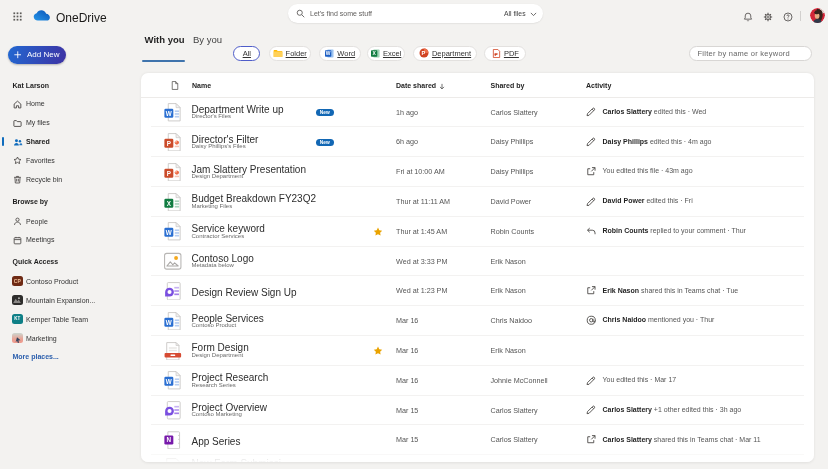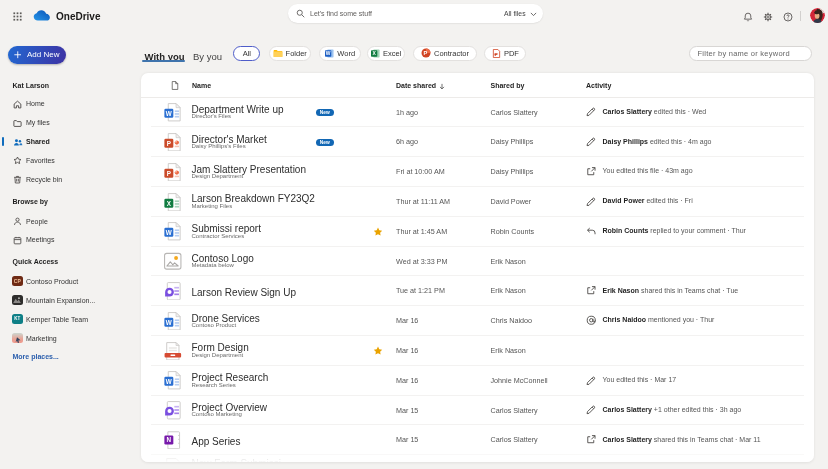--- a/index.html
+++ b/index.html
@@ -1,37 +1,37 @@
 <!DOCTYPE html>
 <html><head>
 <meta charset="utf-8">
 <style>
 * { margin:0; padding:0; box-sizing:border-box; }
 html,body { width:828px; height:469px; overflow:hidden; background:#f3f2f0;
   font-family:"Liberation Sans", sans-serif; color:#242424; }
 #topbar { position:absolute; left:0; top:0; width:828px; height:28px; }
-#odname { position:absolute; left:56px; top:11px; font-size:10px; font-weight:bold; color:#1b1a19; }
+#odname { position:absolute; left:56px; top:11px; font-size:12px; font-weight:normal; color:#1b1a19; }
 #search { position:absolute; left:288px; top:4px; width:255px; height:19px; background:#fff;
   border-radius:9.5px; box-shadow:0 0.5px 1.5px rgba(0,0,0,0.1); }
 #search .mag { position:absolute; left:8px; top:5px; }
 #search .ph { position:absolute; left:22px; top:6px; font-size:7px; color:#605e5c; }
 #search .af { position:absolute; left:216px; top:6px; font-size:6.8px; color:#424242; }
 #search .chv { position:absolute; left:242px; top:8px; }
 #divider { position:absolute; left:800px; top:11px; width:1px; height:10px; background:#d2d0ce; }
 #avatar { position:absolute; left:810px; top:8px; width:15px; height:15px; border-radius:50%; overflow:hidden; }
 #addnew { position:absolute; left:8px; top:45.5px; width:57.5px; height:18.5px; border-radius:9.25px;
   background:linear-gradient(105deg,#2268d1 0%,#3c35a6 95%); color:#fff; font-size:8px;
   display:flex; align-items:center; justify-content:flex-start; padding-left:5.5px; gap:6px; box-shadow:0 1px 2px rgba(0,0,0,0.25); }
-.tab { position:absolute; top:51px; font-size:9.5px; }
+.tab { position:absolute; top:34px; font-size:9.5px; }
 #tab1 { left:144.5px; font-weight:bold; color:#242424; }
 #tab1u { position:absolute; left:141.5px; top:60.3px; width:43.5px; height:1.8px; border-radius:1px; background:#3f74ad; }
 #tab2 { left:193px; color:#424242; }
 .pill { position:absolute; top:45.8px; height:15.2px; background:#fff; border:1px solid #e3e1df;
   border-radius:7.6px; display:flex; align-items:center; justify-content:center; gap:3px;
-  font-size:7.5px; color:#333; }
+  font-size:7.5px; color:#333;text-decoration:underline; }
 #pill-all { left:233.3px; width:27px; border:1.2px solid #4f5dc9; }
 #pill-folder { left:268.5px; width:42.5px; }
 #pill-word { left:319px; width:42.4px;text-align:right; }
 #pill-excel { left:366.8px; width:38.7px; }
 #pill-ppt { left:413.2px; width:63.7px; }
 #pill-pdf { left:484.4px; width:42px; }
 #filter { position:absolute; left:688.5px; top:46px; width:123px; height:15px; background:#fff;
   border:1px solid #d8d6d4; border-radius:7.5px; font-size:7.5px; letter-spacing:0.25px; color:#666;
   display:flex; align-items:center; padding-left:8px; }
 #sidebar { position:absolute; left:0; top:0; width:140px; height:469px; }
@@ -167,21 +167,21 @@
         <text x="3.5" y="6.8" font-size="5.5" font-weight="bold" fill="#fff" text-anchor="middle" font-family="Liberation Sans, sans-serif">X</text>
       </svg>
     <span>Excel</span>
   </div>
   <div class="pill" id="pill-ppt">
     <svg width="10" height="10" viewBox="0 0 10 10">
         <circle cx="5" cy="5" r="4.5" fill="#d04423"></circle>
         <path d="M5 .5A4.5 4.5 0 0 1 9.5 5H5z" fill="#ed6c47"></path>
         <text x="4.4" y="7.2" font-size="5.5" font-weight="bold" fill="#fff" text-anchor="middle" font-family="Liberation Sans, sans-serif">P</text>
       </svg>
-    <span>Contractor</span>
+    <span>Department</span>
   </div>
   <div class="pill" id="pill-pdf">
     <svg width="9" height="9" viewBox="0 0 10 10">
         <path d="M1.5.5h5l2 2v7h-7z" fill="#fff" stroke="#d04423" stroke-width="0.9"></path>
         <path d="M2.5 5.2c1.5-.5 3.5-.5 4.6.3-1.8.4-3.2 1.6-3.8 2.6-.3-.9-.6-1.9-.8-2.9z" fill="#d04423"></path>
       </svg>
     <span>PDF</span>
   </div>
   <div id="filter">Filter by name or keyword</div>
 </div>
@@ -307,21 +307,21 @@
       <div class="sep"></div>
       <div class="fic"><svg width="18" height="17" viewBox="0 0 20 19">
           <path d="M5.4 0.6h8l4.2 4.2v13.6H5.4z" fill="#fff" stroke="#c8c6c4" stroke-width="0.9"></path>
           <path d="M13.4 0.6v4.2h4.2z" fill="#f3f2f1" stroke="#c8c6c4" stroke-width="0.7"></path>
           <circle cx="14.2" cy="9.8" r="2.2" fill="#ed6c47"></circle>
           <path d="M14.2 7.6v2.2H12a2.2 2.2 0 0 1 2.2-2.2z" fill="#ffb9a1"></path>
           <rect x="12" y="13" width="4.4" height="1.6" fill="#f5c3b2"></rect>
           <rect x="1.4" y="6" width="9.2" height="9.2" rx="1.3" fill="#cb4b2a"></rect>
           <text x="6" y="13.2" font-size="6.5" font-weight="bold" fill="#fff" text-anchor="middle" font-family="Liberation Sans, sans-serif">P</text>
         </svg></div>
-      <div class="t1">Director's Market</div>
+      <div class="t1">Director's Filter</div>
       <div class="t2">Daisy Phillips's Files</div>
       <div class="new">New</div>
       <div class="dt">6h ago</div>
       <div class="sb">Daisy Phillips</div>
       <svg class="aic" width="10.5" height="10.5" viewBox="0 0 13 13">
         <path d="M1.8 9.5 8.3 3c.6-.6 1.5-.6 2 0 .6.6.6 1.5 0 2L3.8 11.5l-2.5.5z" fill="none" stroke="#484644" stroke-width="1.1"></path>
         <path d="M7.5 3.8l1.9 1.9" stroke="#484644" stroke-width="1.1"></path>
       </svg>
       <div class="atx"><b>Daisy Phillips</b> edited this · 4m ago</div>
     </div>
@@ -350,42 +350,42 @@
       <div class="sep"></div>
       <div class="fic"><svg width="18" height="17" viewBox="0 0 20 19">
           <path d="M5.4 0.6h8l4.2 4.2v13.6H5.4z" fill="#fff" stroke="#c8c6c4" stroke-width="0.9"></path>
           <path d="M13.4 0.6v4.2h4.2z" fill="#f3f2f1" stroke="#c8c6c4" stroke-width="0.7"></path>
           <rect x="12.1" y="7.6" width="4.4" height="1.7" fill="#a9d3bc"></rect>
           <rect x="12.1" y="10.4" width="4.4" height="1.7" fill="#a9d3bc"></rect>
           <rect x="12.1" y="13.2" width="4.4" height="1.7" fill="#a9d3bc"></rect>
           <rect x="1.4" y="6" width="9.2" height="9.2" rx="1.3" fill="#107c41"></rect>
           <text x="6" y="13.2" font-size="6.5" font-weight="bold" fill="#fff" text-anchor="middle" font-family="Liberation Sans, sans-serif">X</text>
         </svg></div>
-      <div class="t1">Larson Breakdown FY23Q2</div>
+      <div class="t1">Budget Breakdown FY23Q2</div>
       <div class="t2">Marketing Files</div>
       <div class="dt">Thur at 11:11 AM</div>
       <div class="sb">David Power</div>
       <svg class="aic" width="10.5" height="10.5" viewBox="0 0 13 13">
         <path d="M1.8 9.5 8.3 3c.6-.6 1.5-.6 2 0 .6.6.6 1.5 0 2L3.8 11.5l-2.5.5z" fill="none" stroke="#484644" stroke-width="1.1"></path>
         <path d="M7.5 3.8l1.9 1.9" stroke="#484644" stroke-width="1.1"></path>
       </svg>
       <div class="atx"><b>David Power</b> edited this · Fri</div>
     </div>
   <div class="row" style="top:143.3px">
       <div class="sep"></div>
       <div class="fic"><svg width="18" height="17" viewBox="0 0 20 19">
           <path d="M5.4 0.6h8l4.2 4.2v13.6H5.4z" fill="#fff" stroke="#c8c6c4" stroke-width="0.9"></path>
           <path d="M13.4 0.6v4.2h4.2z" fill="#f3f2f1" stroke="#c8c6c4" stroke-width="0.7"></path>
           <rect x="12.1" y="7.6" width="4.4" height="1.7" fill="#b7cdf0"></rect>
           <rect x="12.1" y="10.4" width="4.4" height="1.7" fill="#b7cdf0"></rect>
           <rect x="12.1" y="13.2" width="4.4" height="1.7" fill="#b7cdf0"></rect>
           <rect x="1.4" y="6" width="9.2" height="9.2" rx="1.3" fill="#2a6fd2"></rect>
           <text x="6" y="13.2" font-size="6.5" font-weight="bold" fill="#fff" text-anchor="middle" font-family="Liberation Sans, sans-serif">W</text>
         </svg></div>
-      <div class="t1">Submissi report</div>
+      <div class="t1">Service keyword</div>
       <div class="t2">Contractor Services</div>
       <svg class="star" style="width:10px;height:10px" width="9" height="9" viewBox="0 0 13 13">
         <path d="M6.5 0.8l1.7 3.4 3.8.55-2.75 2.7.65 3.75L6.5 9.4l-3.4 1.8.65-3.75L1 4.75l3.8-.55z" fill="#eaa300"></path>
       </svg>
       <div class="dt">Thur at 1:45 AM</div>
       <div class="sb">Robin Counts</div>
       <svg class="aic" width="10.5" height="10.5" viewBox="0 0 13 13">
         <path d="M4.6 2.6 1.8 5.2l2.8 2.6" fill="none" stroke="#484644" stroke-width="1.1"></path>
         <path d="M2.2 5.2h5.6a3.4 3.4 0 0 1 3.4 3.4v1.6" fill="none" stroke="#484644" stroke-width="1.1"></path>
       </svg>
@@ -406,41 +406,41 @@
   <div class="row" style="top:202.9px">
       <div class="sep"></div>
       <div class="fic"><svg width="18" height="17" viewBox="0 0 20 19">
           <rect x="4.4" y="0.6" width="13.2" height="17.8" rx="1" fill="#fff" stroke="#c8c6c4" stroke-width="0.9"></rect>
           <rect x="11.6" y="5" width="4.8" height="1.7" fill="#c9b3f2"></rect>
           <rect x="11.6" y="8.4" width="4.8" height="1.7" fill="#b496ec"></rect>
           <rect x="11.6" y="11.8" width="4.8" height="1.7" fill="#a57fe8"></rect>
           <path d="M2.2 14.8v-4.6a4.5 4.5 0 1 1 4.5 4.6z" fill="#7a4fe0"></path>
           <circle cx="6.7" cy="10.2" r="2.1" fill="#fff"></circle>
         </svg></div>
-      <div class="t1 t1c">Larson Review Sign Up</div>
-      <div class="dt">Tue at 1:21 PM</div>
+      <div class="t1 t1c">Design Review Sign Up</div>
+      <div class="dt">Wed at 1:23 PM</div>
       <div class="sb">Erik Nason</div>
       <svg class="aic" width="10.5" height="10.5" viewBox="0 0 13 13">
         <path d="M5.2 3.4H2.2v7.4h7.4V7.6" fill="none" stroke="#484644" stroke-width="1.1"></path>
         <path d="M7.4 2h3.8v3.8M11 2.2 6.6 6.6" fill="none" stroke="#484644" stroke-width="1.1"></path>
       </svg>
       <div class="atx"><b>Erik Nason</b> shared this in Teams chat · Tue</div>
     </div>
   <div class="row" style="top:232.7px">
       <div class="sep"></div>
       <div class="fic"><svg width="18" height="17" viewBox="0 0 20 19">
           <path d="M5.4 0.6h8l4.2 4.2v13.6H5.4z" fill="#fff" stroke="#c8c6c4" stroke-width="0.9"></path>
           <path d="M13.4 0.6v4.2h4.2z" fill="#f3f2f1" stroke="#c8c6c4" stroke-width="0.7"></path>
           <rect x="12.1" y="7.6" width="4.4" height="1.7" fill="#b7cdf0"></rect>
           <rect x="12.1" y="10.4" width="4.4" height="1.7" fill="#b7cdf0"></rect>
           <rect x="12.1" y="13.2" width="4.4" height="1.7" fill="#b7cdf0"></rect>
           <rect x="1.4" y="6" width="9.2" height="9.2" rx="1.3" fill="#2a6fd2"></rect>
           <text x="6" y="13.2" font-size="6.5" font-weight="bold" fill="#fff" text-anchor="middle" font-family="Liberation Sans, sans-serif">W</text>
         </svg></div>
-      <div class="t1">Drone Services</div>
+      <div class="t1">People Services</div>
       <div class="t2">Contoso Product</div>
       <div class="dt">Mar 16</div>
       <div class="sb">Chris Naidoo</div>
       <svg class="aic" width="10.5" height="10.5" viewBox="0 0 13 13">
         <circle cx="6.5" cy="6.5" r="5" fill="none" stroke="#484644" stroke-width="1.1"></circle>
         <circle cx="6.5" cy="6.5" r="2.1" fill="none" stroke="#484644" stroke-width="1.1"></circle>
         <path d="M8.6 4.6v2.9c0 1 .6 1.4 1.3 1.2 1-.2 1.6-1.2 1.6-2.2" fill="none" stroke="#484644" stroke-width="1.1"></path>
       </svg>
       <div class="atx"><b>Chris Naidoo</b> mentioned you · Thur</div>
     </div>

